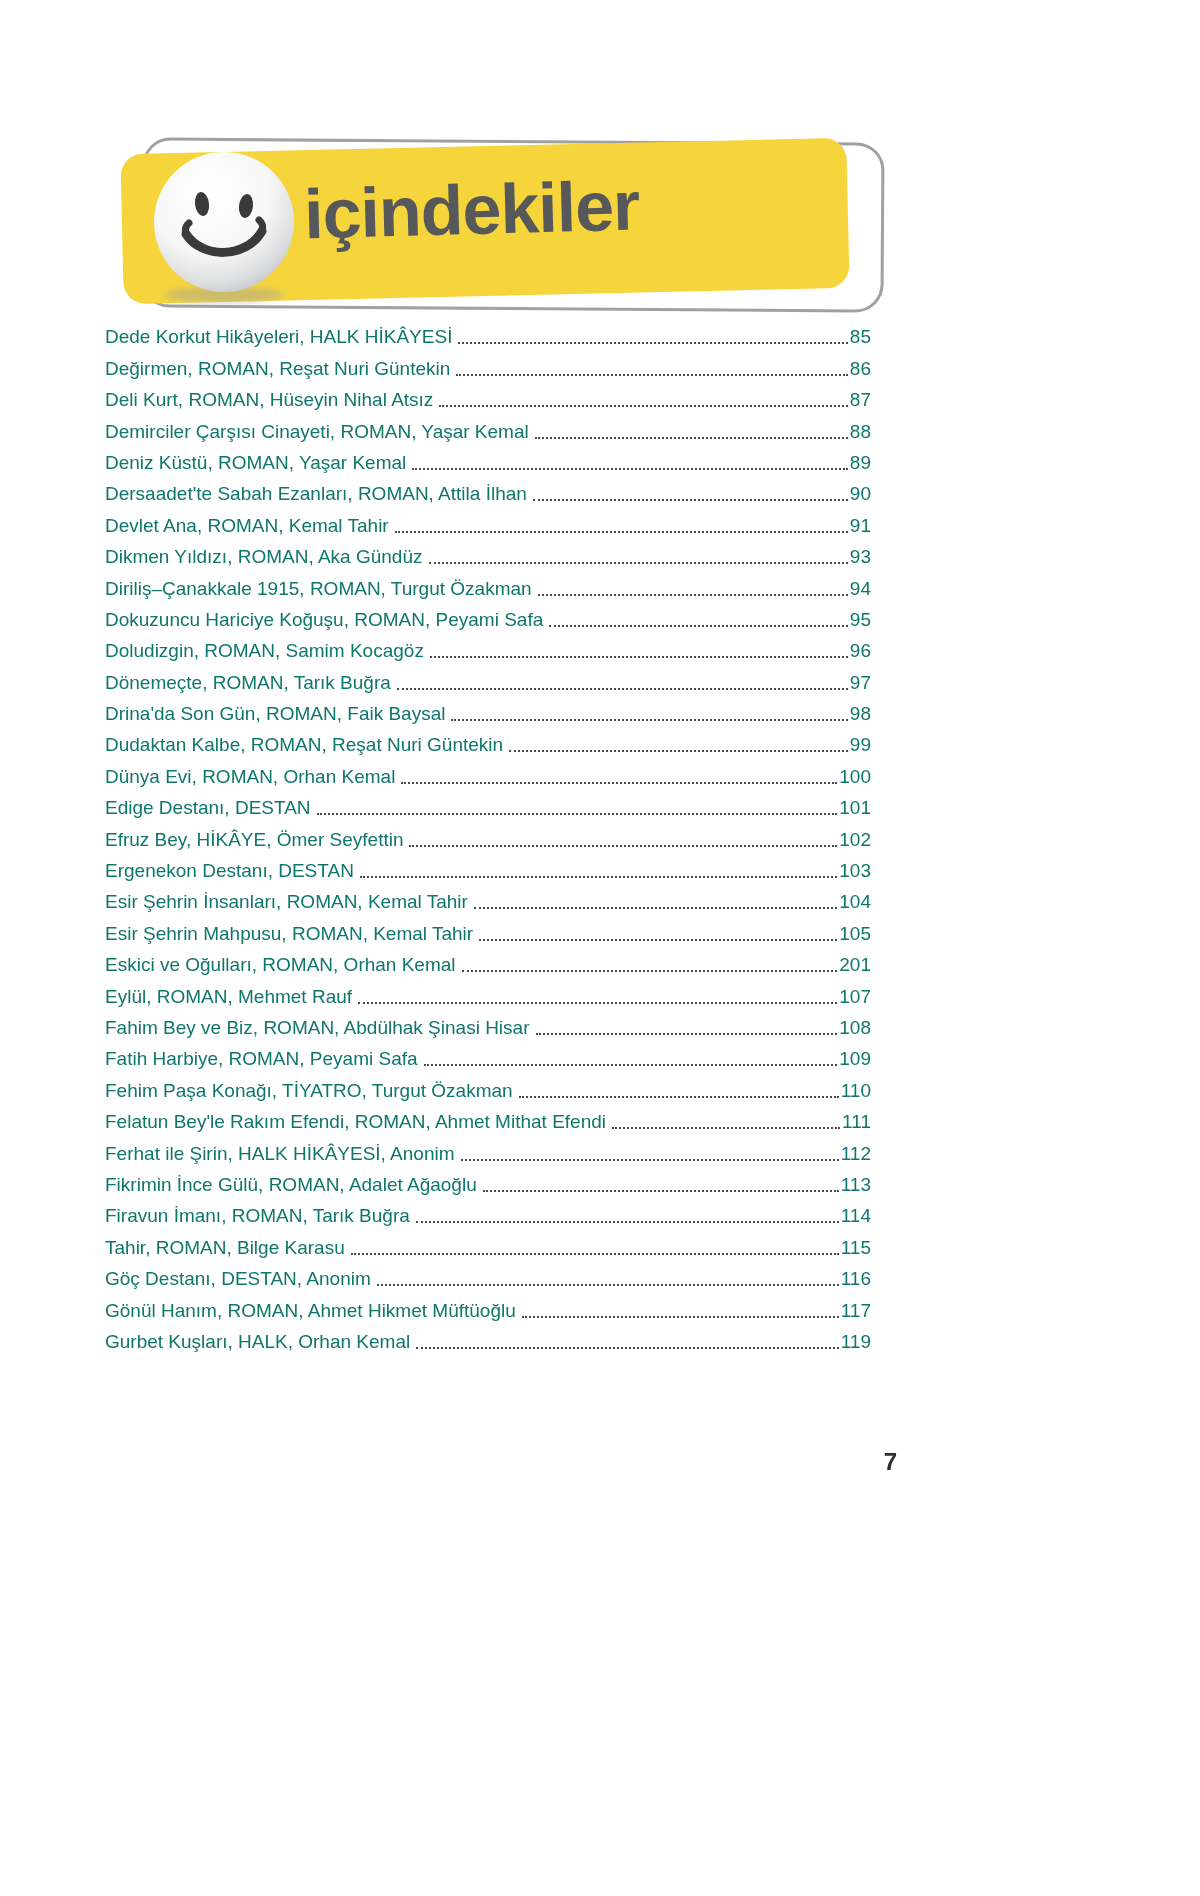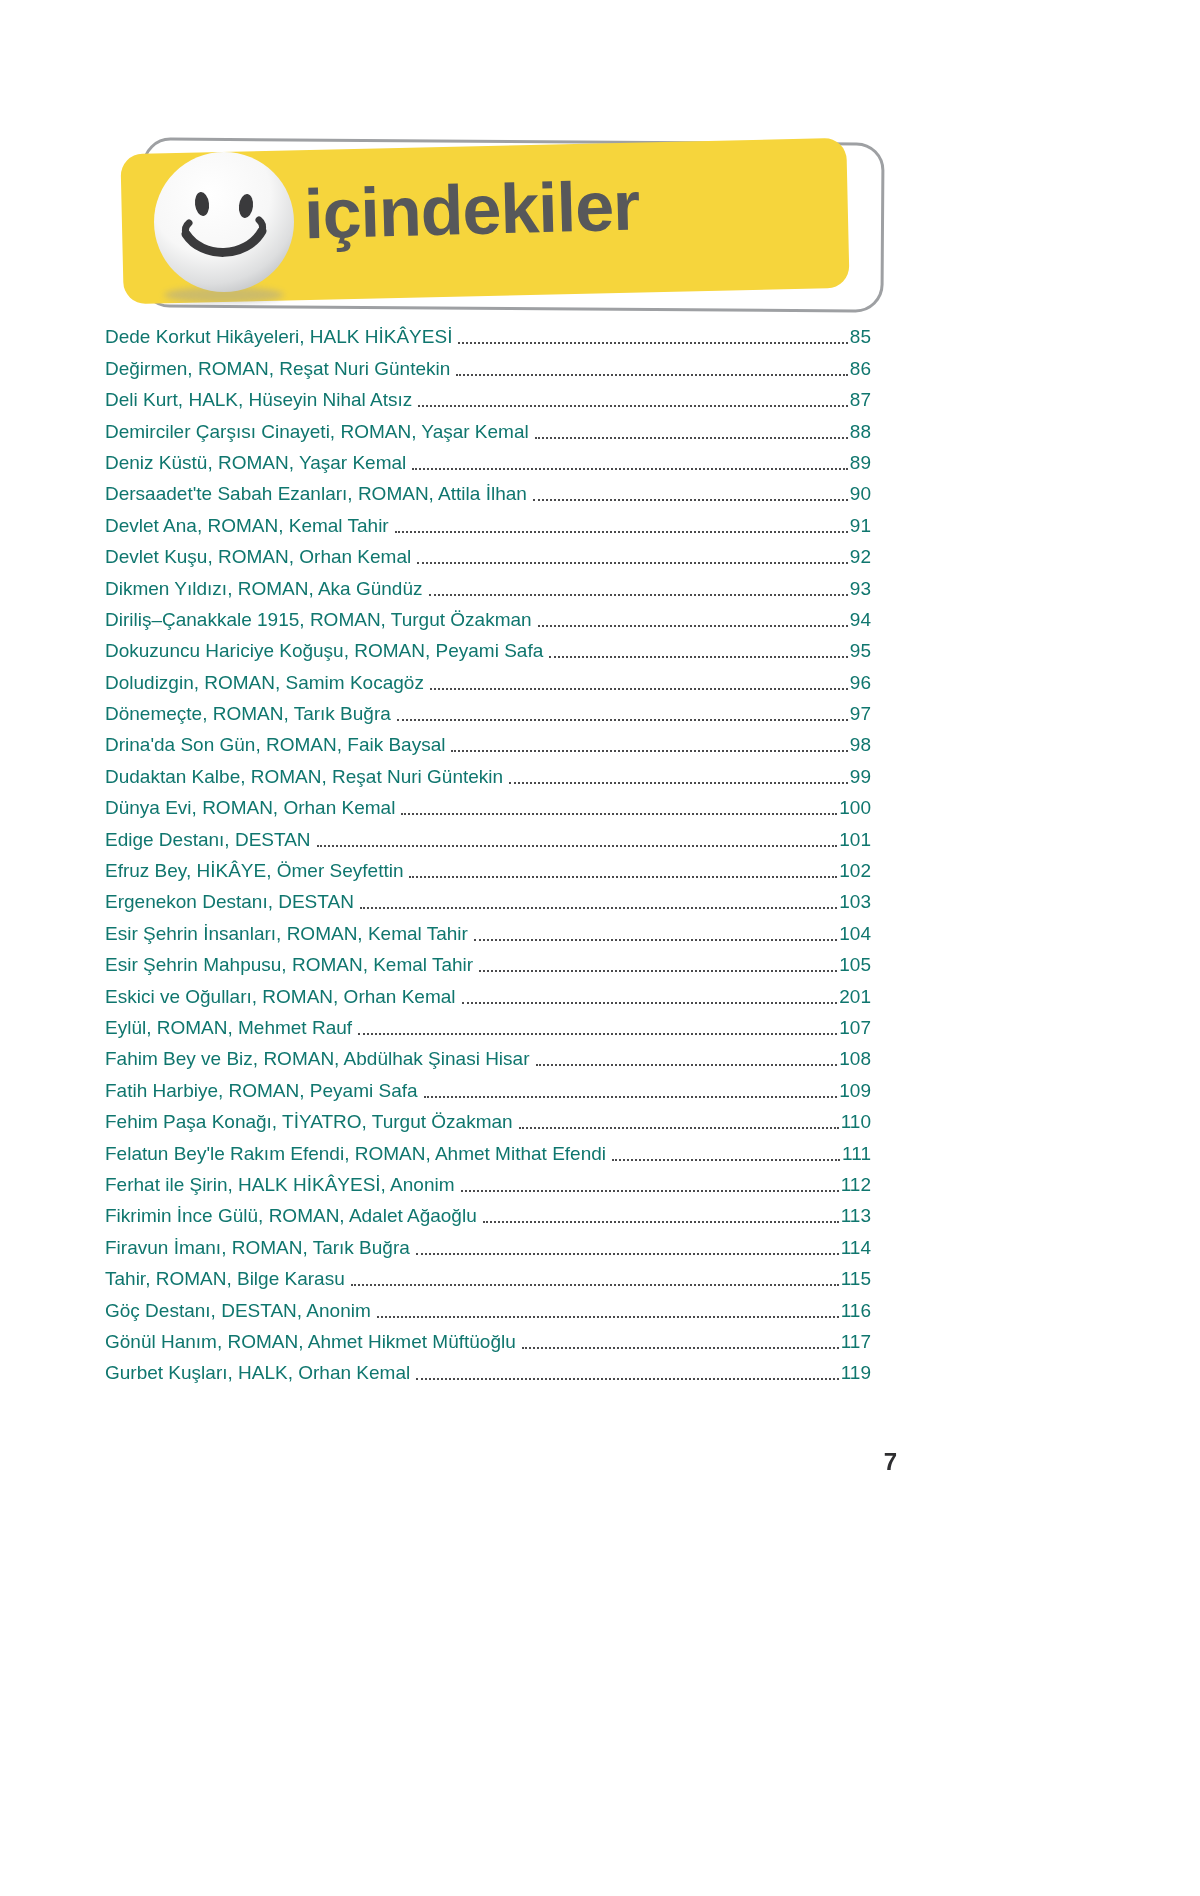--- a/index.html
+++ b/index.html
@@ -122,21 +122,21 @@
     <span class="toc-page">85</span>
   </div>
 
   <div class="toc-row">
     <span class="toc-title">Değirmen, ROMAN, Reşat Nuri Güntekin</span>
     <span class="toc-leader"></span>
     <span class="toc-page">86</span>
   </div>
 
   <div class="toc-row">
-    <span class="toc-title">Deli Kurt, HALK, Hüseyin Nihal Atsız</span>
+    <span class="toc-title">Deli Kurt, ROMAN, Hüseyin Nihal Atsız</span>
     <span class="toc-leader"></span>
     <span class="toc-page">87</span>
   </div>
 
   <div class="toc-row">
     <span class="toc-title">Demirciler Çarşısı Cinayeti, ROMAN, Yaşar Kemal</span>
     <span class="toc-leader"></span>
     <span class="toc-page">88</span>
   </div>
 
@@ -151,25 +151,20 @@
     <span class="toc-leader"></span>
     <span class="toc-page">90</span>
   </div>
 
   <div class="toc-row">
     <span class="toc-title">Devlet Ana, ROMAN, Kemal Tahir</span>
     <span class="toc-leader"></span>
     <span class="toc-page">91</span>
   </div>
 
-  <div class="toc-row">
-    <span class="toc-title">Devlet Kuşu, ROMAN, Orhan Kemal</span>
-    <span class="toc-leader"></span>
-    <span class="toc-page">92</span>
-  </div>
 
   <div class="toc-row">
     <span class="toc-title">Dikmen Yıldızı, ROMAN, Aka Gündüz</span>
     <span class="toc-leader"></span>
     <span class="toc-page">93</span>
   </div>
 
   <div class="toc-row">
     <span class="toc-title">Diriliş–Çanakkale 1915, ROMAN, Turgut Özakman</span>
     <span class="toc-leader"></span>

